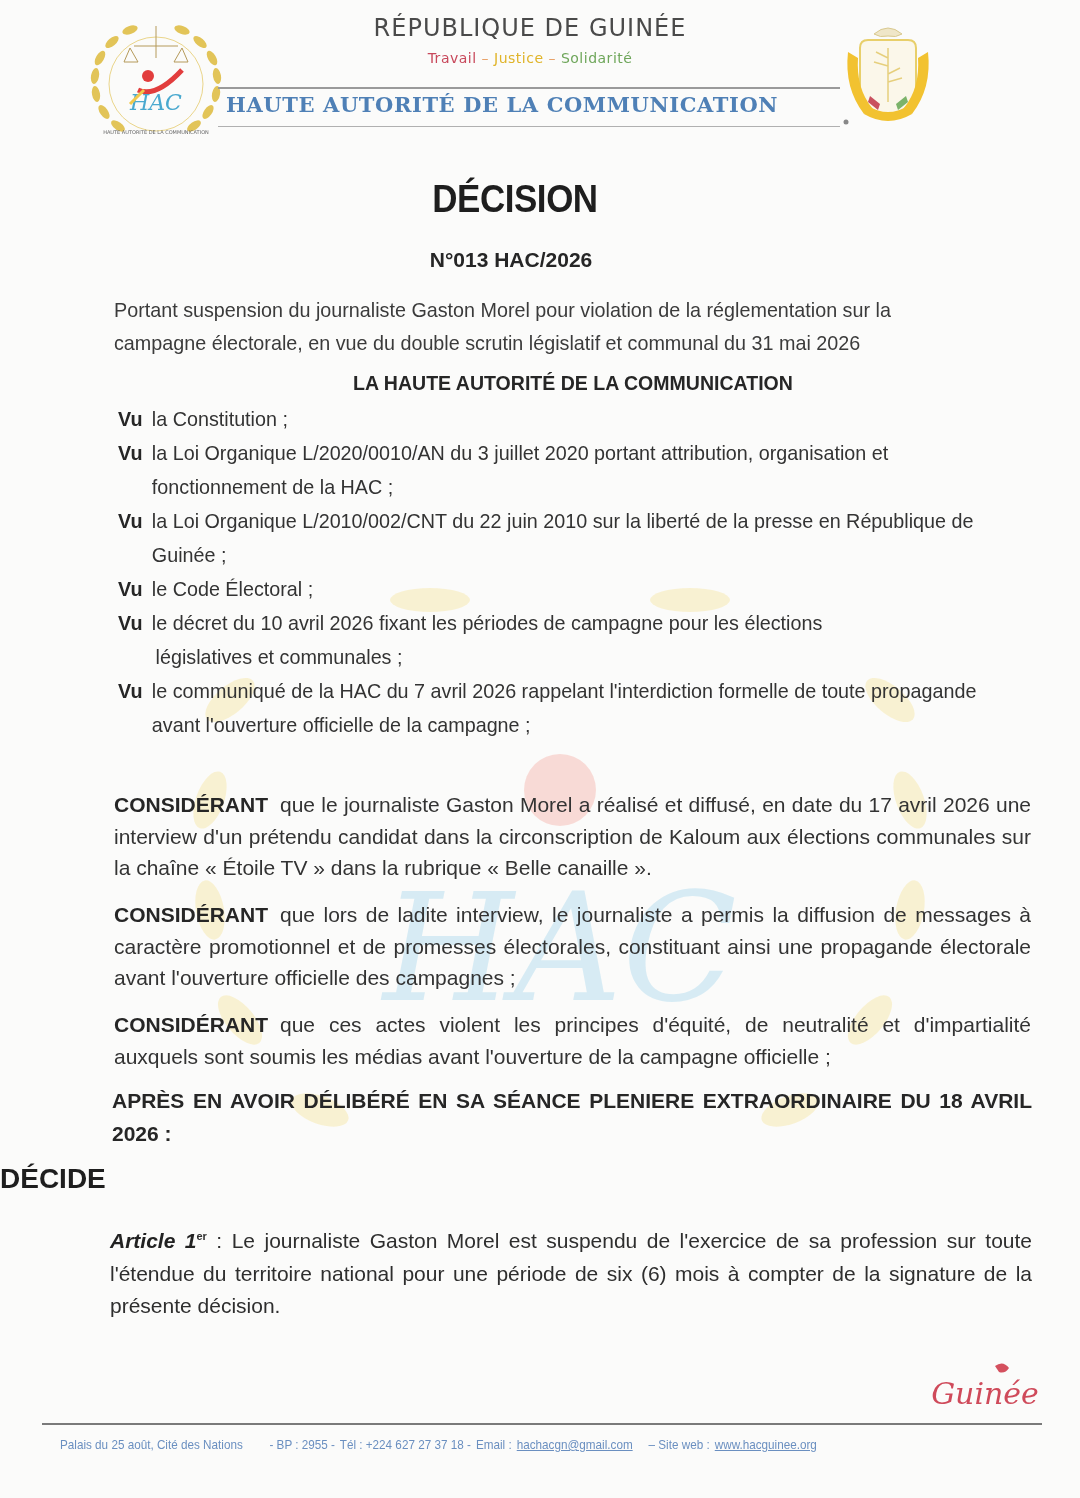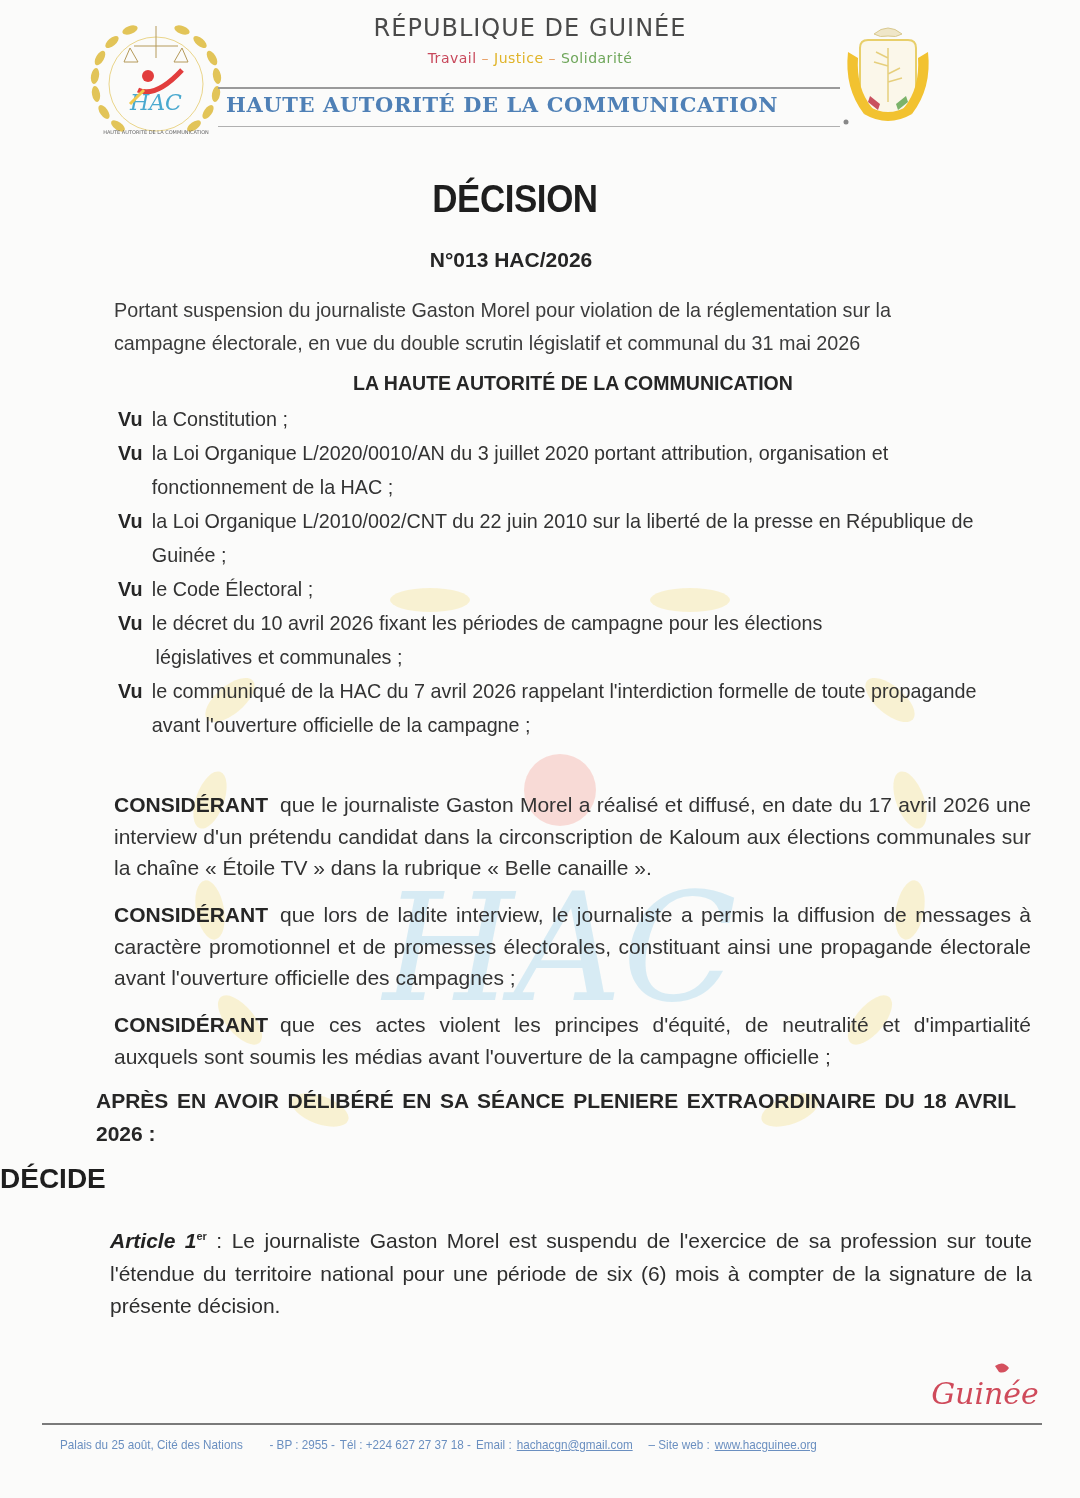--- a/index.html
+++ b/index.html
@@ -71,21 +71,21 @@
     left: 114px; width: 917px; font-size: 21px; line-height: 31.5px; color: #333;
     text-align: justify;
   }
   .para .kw { font-weight: bold; color: #262626; margin-right: 12px; }
   .cons1 { top: 789px; }
   .cons2 { top: 899px; }
   .cons3 { top: 1009px; }
   .inner { display: inline; }
 
   .deliberation {
-    left: 96px; top: 1084px; width: 920px;
+    left: 112px; top: 1084px; width: 920px;
     font-weight: bold; font-size: 21px; line-height: 33px; color: #262626;
     text-align: justify; text-align-last: left;
   }
   .decide-heading {
     left: 0; top: 1163px; width: 990px; text-align: left;
     font-weight: bold; font-size: 28px; color: #1e1e1e;
   }
   .article {
     left: 110px; top: 1220px; width: 922px; font-size: 21px; line-height: 32.5px;
     color: #2e2e2e; text-align: justify;

